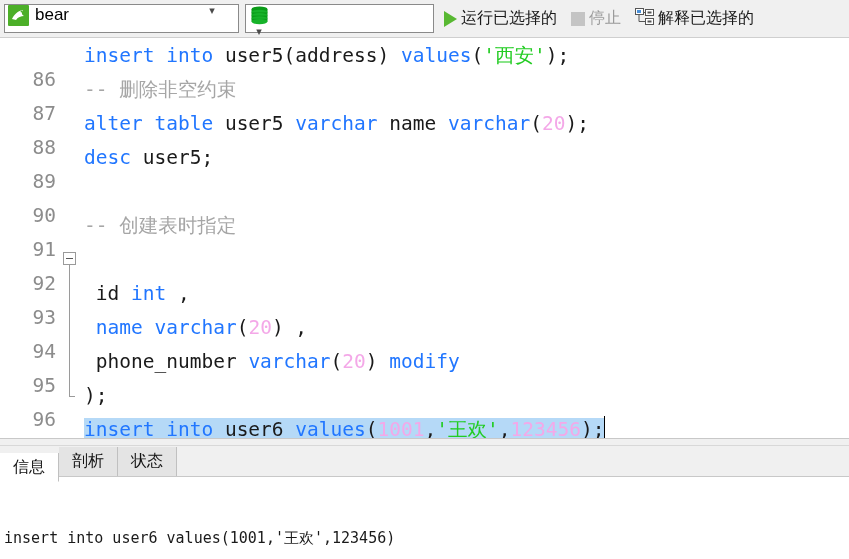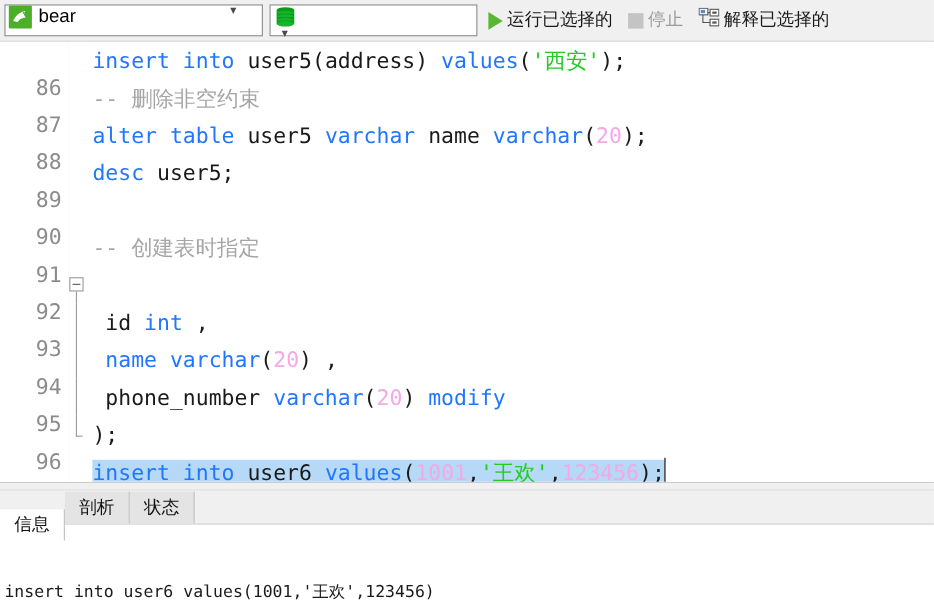--- a/index.html
+++ b/index.html
@@ -221,21 +221,21 @@
     font-size: 16px;
     color: #111111;
     background: #e4e4e4;
     border-right: 1px solid #c0c0c0;
     cursor: default;
   }
   .tab.active {
     background: #ffffff;
     border-bottom: 1px solid #ffffff;
     position: relative;
-    top: 16px;
+    top: 6px;
   }
   .results {
     background: #ffffff;
     padding: 6px 4px 0 4px;
     font-family: "DejaVu Sans Mono", monospace;
     font-size: 15px;
     color: #1a1a1a;
     line-height: 1.47;
     white-space: pre;
   }

